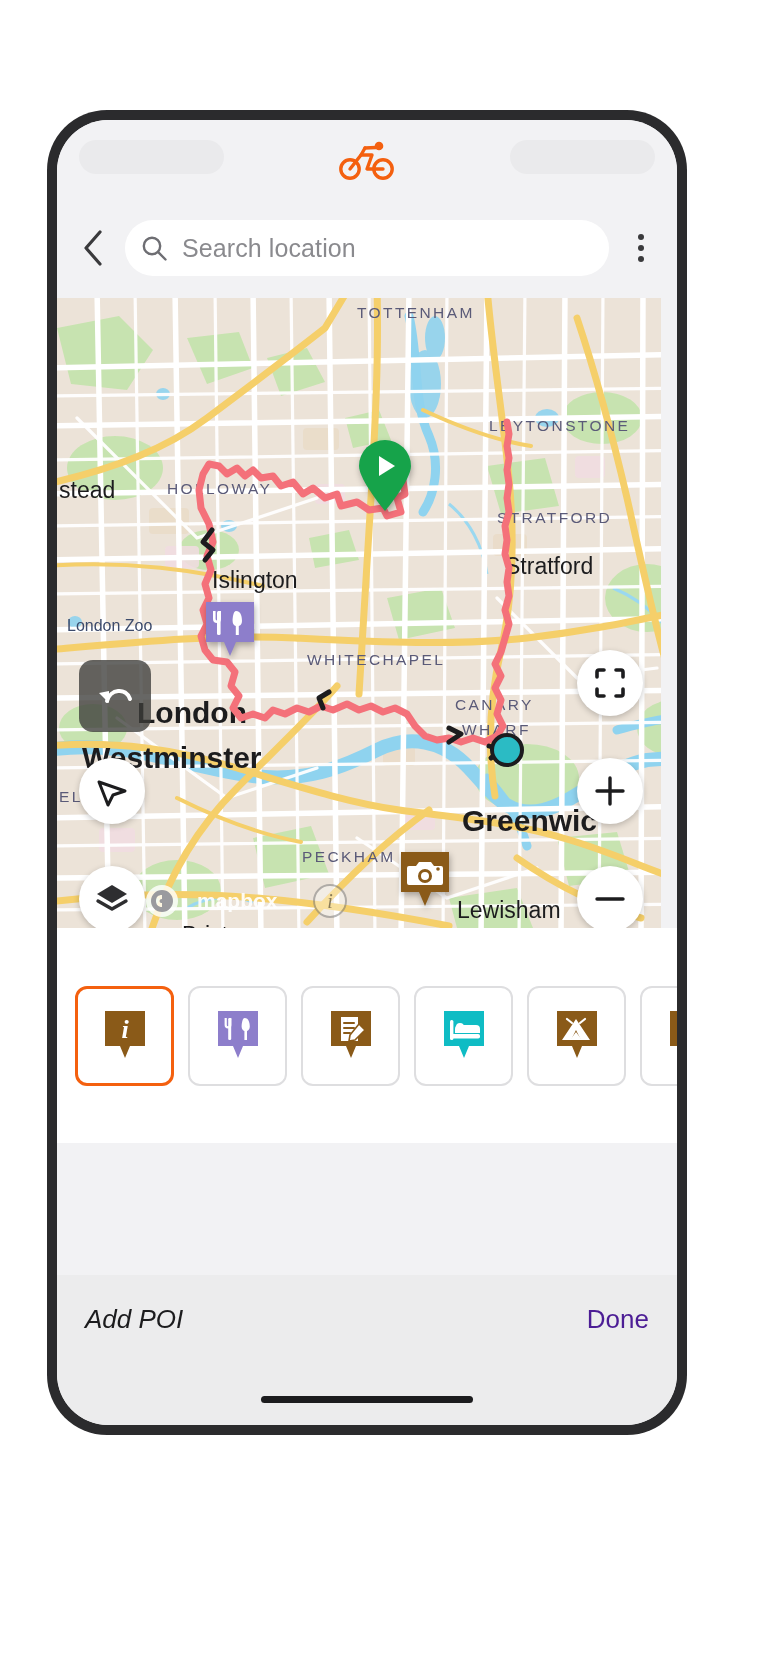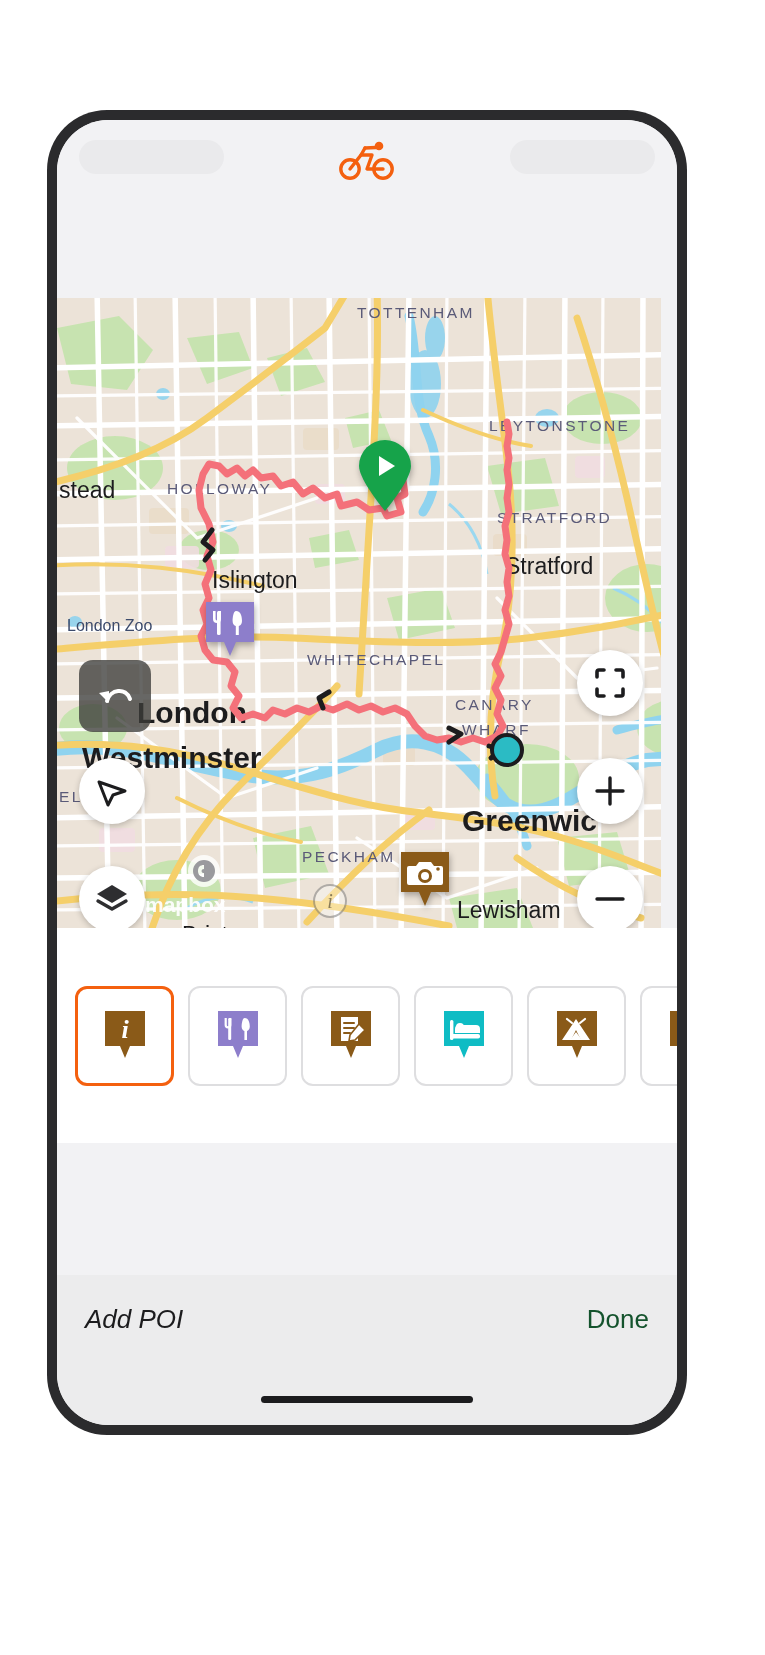--- a/index.html
+++ b/index.html
@@ -85,21 +85,21 @@
     cursor: pointer;
   }
   #btn-fit    { right: 18px; top: 352px; }
   #btn-zoomin { right: 18px; top: 460px; }
   #btn-zoomout{ right: 18px; top: 568px; }
   #btn-locate { left: 22px;  top: 460px; }
   #btn-layers { left: 22px;  top: 568px; }
   #btn-undo   { left: 22px;  top: 362px; }
 
   
-  #mapbox-logo { position: absolute; left: 88px; bottom: 10px; display: flex; align-items: center; gap: 4px; flex-direction: column; }
+  #mapbox-logo { position: absolute; left: 88px; bottom: 10px; display: flex; align-items: center; gap: 18px; }
   #info-badge {
     position: absolute; left: 256px; bottom: 10px;
     width: 34px; height: 34px; border-radius: 50%;
     border: 2px solid rgba(0,0,0,.28);
     display: flex; align-items: center; justify-content: center;
     font-size: 20px; color: rgba(0,0,0,.45); font-family: "Liberation Serif", serif; font-style: italic;
     background: rgba(255,255,255,.35);
     cursor: pointer;
   }
 
@@ -123,21 +123,21 @@
   .poi-tile.selected { border-color: #f4600f; border-width: 3px; }
 
   
   #action-bar {
     position: absolute; left: 0; right: 0; bottom: 62px; height: 88px;
     background: #ececed;
     display: flex; align-items: center; justify-content: space-between;
     padding: 0 28px;
   }
   #add-poi-label { font-size: 26px; font-style: italic; color: #1c1c1e; }
-  #done-btn { font-size: 26px; color: #14532d; cursor: pointer; }
+  #done-btn { font-size: 26px; color: #4c1d95; cursor: pointer; }
 
   
   #home-area { position: absolute; left: 0; right: 0; bottom: 0; height: 62px; background: #ececed; }
   #home-indicator { position: absolute; left: 50%; transform: translateX(-50%); bottom: 22px; width: 212px; height: 7px; border-radius: 4px; background: #1c1c1e; }
 </style>
 </head>
 <body>
 
 <div id="phone-frame">
   <div id="phone-screen">
@@ -150,20 +150,39 @@
           <circle cx="11" cy="29" r="9.2"></circle>
           <circle cx="44" cy="29" r="9.2"></circle>
           <path d="M11 29 L22 15 L33 15 L28 29 L44 29" stroke-linejoin="round"></path>
           <path d="M22 15 L26 8"></path>
           <path d="M26 8 L37 7.5"></path>
         </g>
         <circle cx="40" cy="6" r="4.3" fill="#f4600f"></circle>
       </svg>
     </div>
 
+    <div class="topbar">
+      <div class="back-btn">
+        <svg width="26" height="40" viewBox="0 0 26 40">
+          <path d="M20 4 L6 20 L20 36" fill="none" stroke="#3a3a3c" stroke-width="3.2" stroke-linecap="round" stroke-linejoin="round"></path>
+        </svg>
+      </div>
+      <div class="search-field">
+        <svg width="27" height="27" viewBox="0 0 27 27">
+          <circle cx="11" cy="11" r="8.2" fill="none" stroke="#6e6e73" stroke-width="2.4"></circle>
+          <path d="M17.2 17.2 L24.5 24.5" stroke="#6e6e73" stroke-width="2.4" stroke-linecap="round"></path>
+        </svg>
+        <span class="ph">Search location</span>
+      </div>
+      <div class="kebab-btn">
+        <i></i>
+        <i></i>
+        <i></i>
+      </div>
+    </div>
 
     <div id="map">
       <svg class="basemap" viewBox="0 0 620 630">
         <defs>
           <clipPath id="mapclip">
               <rect x="0" y="0" width="620" height="630"></rect>
             </clipPath>
         </defs>
         <g clip-path="url(#mapclip)">
           <rect x="0" y="0" width="620" height="630" fill="#ece3d8"></rect>

